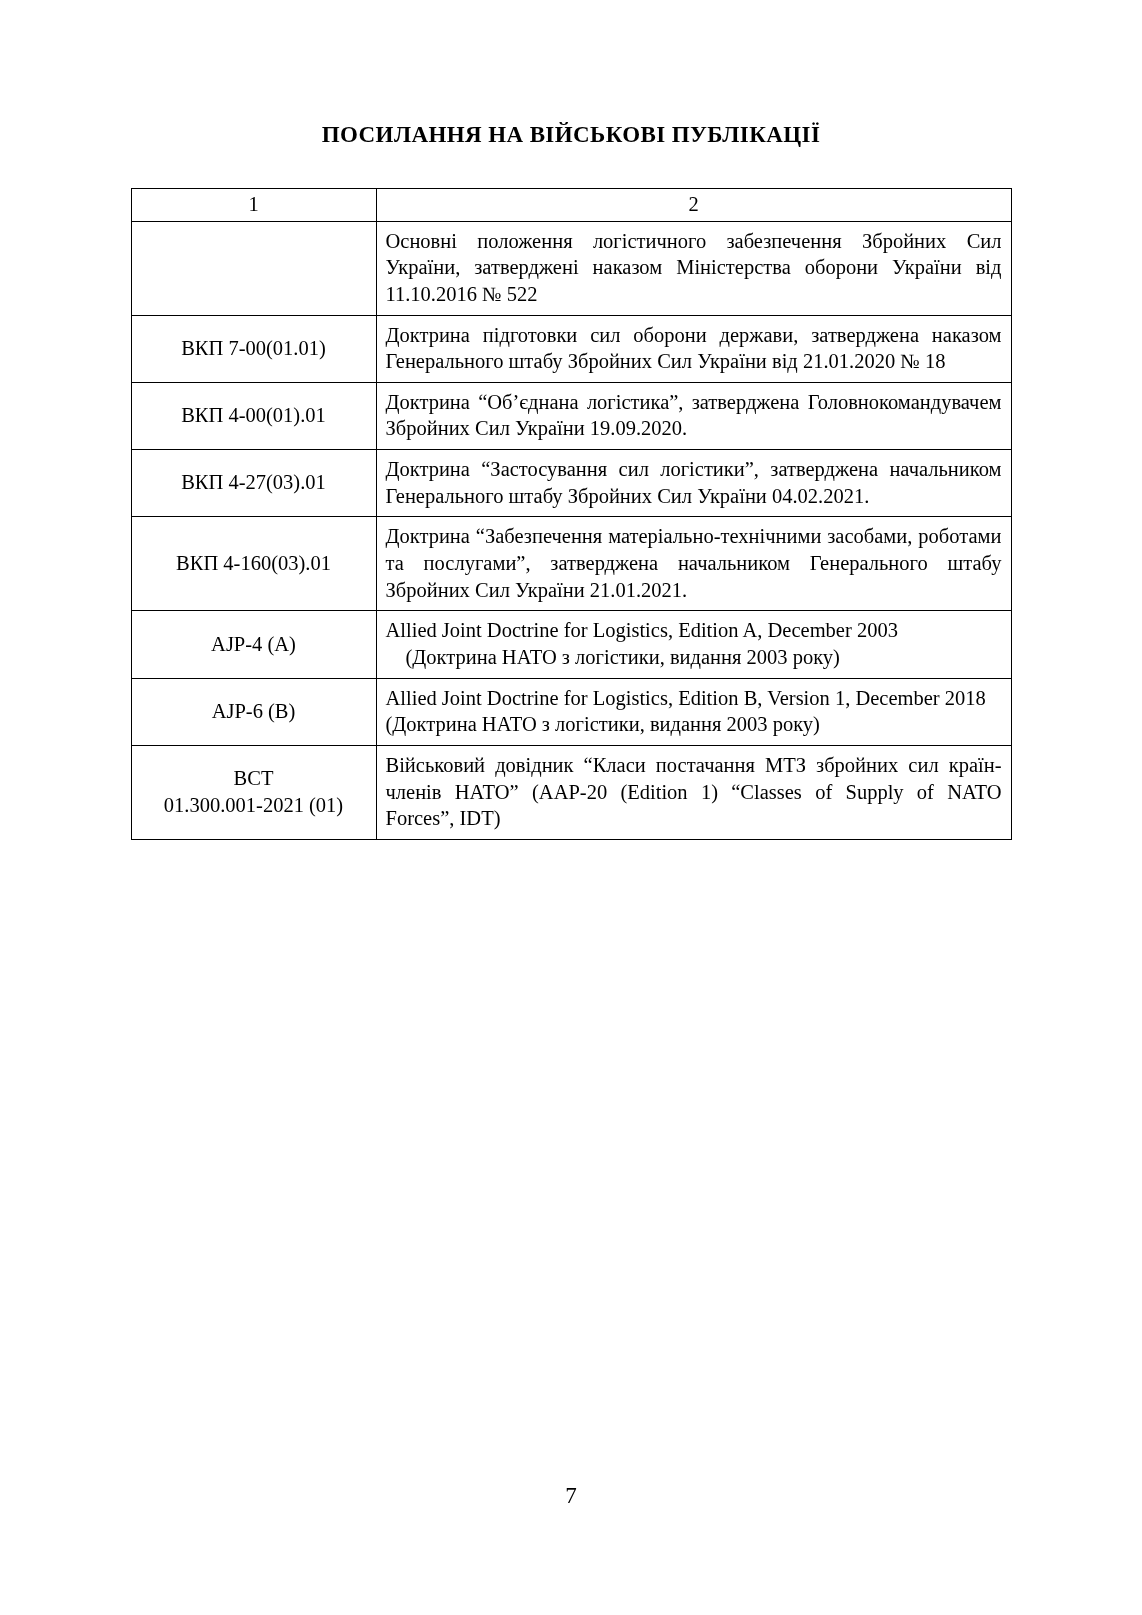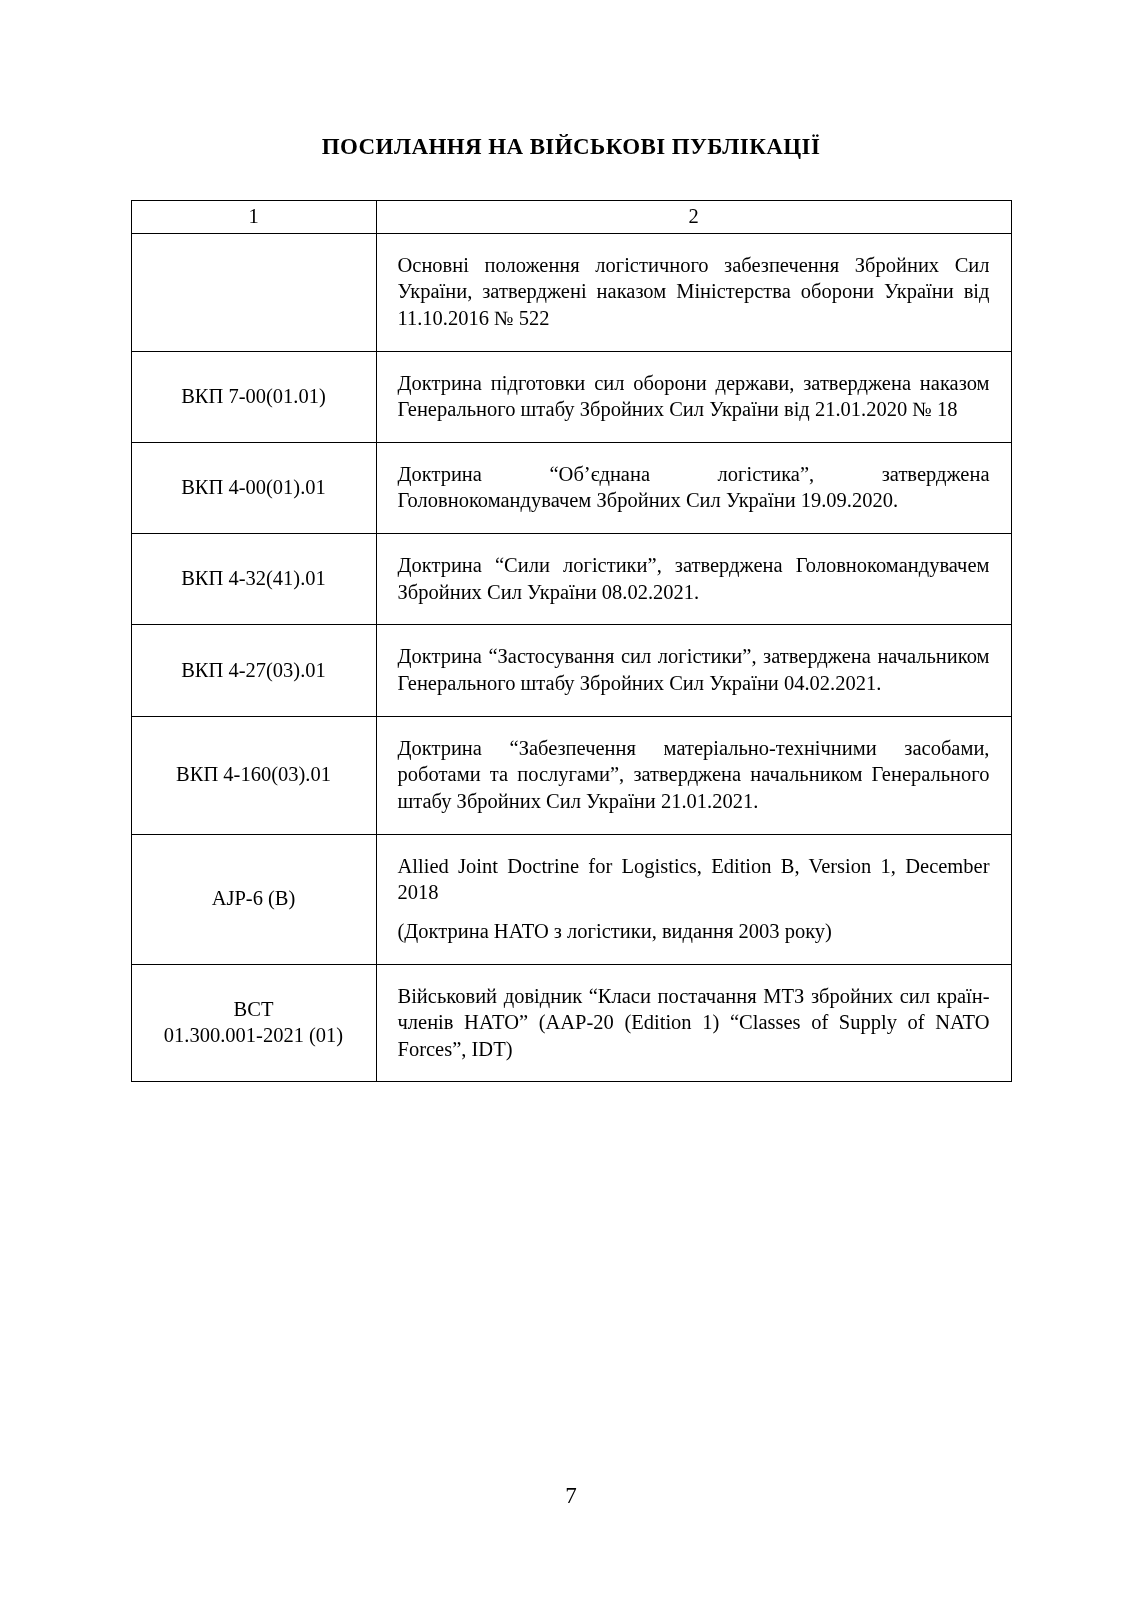--- a/index.html
+++ b/index.html
@@ -11,21 +11,21 @@
     width: 1142px;
     height: 1615px;
     font-family: "Liberation Serif", "DejaVu Serif", serif;
     color: #000000;
     position: relative;
   }
   .page {
     width: 1142px;
     height: 1587px;
     box-sizing: border-box;
-    padding: 12px;
+    padding: 0;
     position: relative;
   }
   .doc-title {
     text-align: center;
     font-size: 23px;
     font-weight: bold;
     letter-spacing: 0.4px;
     margin: 0;
     padding-top: 122px;
     padding-bottom: 0;
@@ -71,21 +71,21 @@
   .code-cell .code-line {
     display: block;
     text-align: center;
   }
   .desc-cell {
     text-align: justify;
     text-align-last: left;
     hyphens: none;
   }
   .desc-cell p {
-    margin: 12px;
+    margin: 0;
     text-align: justify;
     text-align-last: left;
   }
   .desc-cell p.indented {
     text-indent: 20px;
     text-align: left;
   }
   .desc-cell p.nojust {
     text-align: left;
   }
@@ -132,41 +132,42 @@
         </td>
       </tr>
 
       <tr>
         <td class="code-cell">ВКП 4-00(01).01</td>
         <td class="desc-cell">
           <p>Доктрина “Об’єднана логістика”, затверджена Головнокомандувачем Збройних Сил України 19.09.2020.</p>
         </td>
       </tr>
 
-      <tr>
-        <td class="code-cell">ВКП 4-32(41).01</td>
-        <td class="desc-cell">
-          <p>Доктрина “Сили логістики”, затверджена Головнокомандувачем Збройних Сил України 08.02.2021.</p>
-        </td>
-      </tr>
 
       <tr>
         <td class="code-cell">ВКП 4-27(03).01</td>
         <td class="desc-cell">
           <p>Доктрина “Застосування сил логістики”, затверджена начальником Генерального штабу Збройних Сил України 04.02.2021.</p>
         </td>
       </tr>
 
       <tr>
         <td class="code-cell">ВКП 4-160(03).01</td>
         <td class="desc-cell">
           <p>Доктрина “Забезпечення матеріально-технічними засобами, роботами та послугами”, затверджена начальником Генерального штабу Збройних Сил України 21.01.2021.</p>
         </td>
       </tr>
 
+      <tr>
+        <td class="code-cell">AJP-4 (A)</td>
+        <td class="desc-cell">
+          <p>Allied Joint Doctrine for Logistics, Edition A, December 2003</p>
+          <p class="indented">(Доктрина НАТО з логістики, видання 2003 року)</p>
+        </td>
+      </tr>
 
       <tr>
         <td class="code-cell">AJP-6 (B)</td>
         <td class="desc-cell">
           <p>Allied Joint Doctrine for Logistics, Edition B, Version 1, December 2018</p>
           <p class="nojust">(Доктрина НАТО з логістики, видання 2003 року)</p>
         </td>
       </tr>
 
       <tr>

